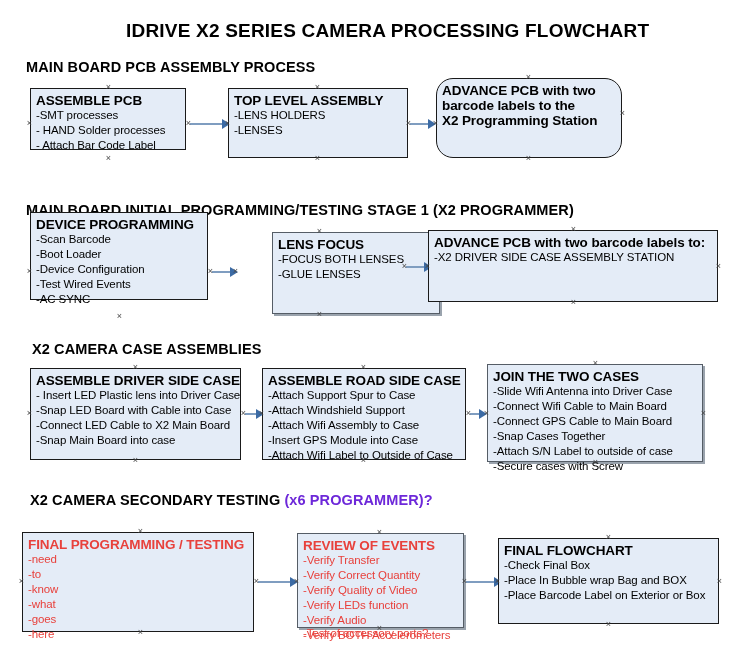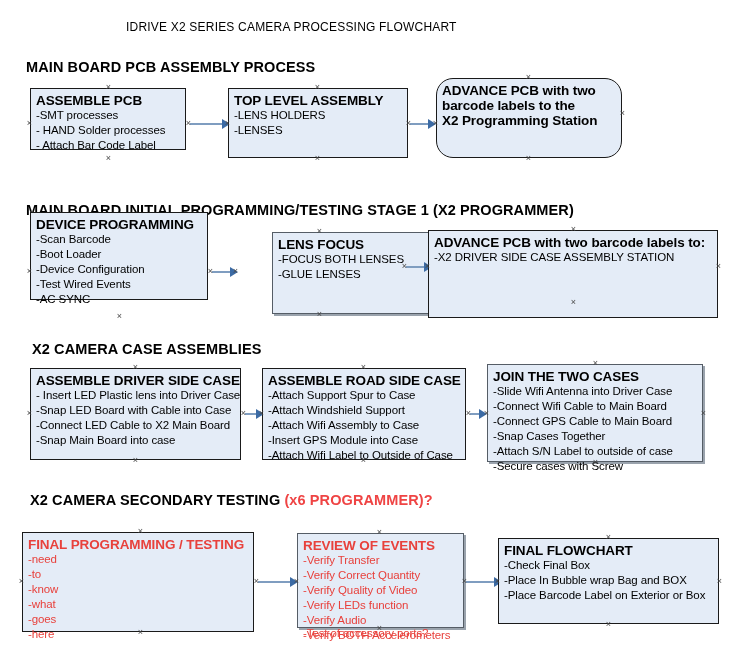--- a/index.html
+++ b/index.html
@@ -20,33 +20,33 @@
   #canvas {
     position: absolute;
     left: 0; top: 0;
     width: 747px;
     height: 662px;
   }
   .abs { position: absolute; }
 
   
   .doc-title {
-    font-size: 12px;
-    font-weight: normal;
+    font-size: 19px;
+    font-weight: bold;
     letter-spacing: 0.2px;
     white-space: nowrap;
   }
   .section-head {
     font-size: 14.5px;
     font-weight: bold;
     letter-spacing: 0.1px;
     white-space: nowrap;
   }
   .section-head .red-suffix {
-    color: #ef4444;
+    color: #6d28d9;
   }
 
   
   .node {
     position: absolute;
     box-sizing: border-box;
     background: #e4ecf7;
     border: 1px solid #1a1a1a;
     padding: 4px 5px 3px 5px;
   }
@@ -173,21 +173,21 @@
     <div class="line">-GLUE LENSES</div>
   </div>
   <div class="xmark" style="left:316px; top:228px;"></div>
   <div class="xmark" style="left:316px; top:311px;"></div>
   <div class="xmark" style="left:232px; top:268px;"></div>
 
   <div class="conn" style="left:406px; top:266px; width:22px;"></div>
   <div class="arrowhead" style="left:424px; top:262px;"></div>
   <div class="xmark" style="left:401px; top:263px;"></div>
 
-  <div class="node" style="left:428px; top:230px; width:290px; height:88px;">
+  <div class="node" style="left:428px; top:230px; width:290px; height:72px;">
     <div class="title">ADVANCE PCB with two barcode labels to:</div>
     <div class="line">-X2 DRIVER  SIDE  CASE  ASSEMBLY STATION</div>
   </div>
   <div class="xmark" style="left:570px; top:226px;"></div>
   <div class="xmark" style="left:570px; top:299px;"></div>
   <div class="xmark" style="left:424px; top:263px;"></div>
   <div class="xmark" style="left:715px; top:263px;"></div>
 
   <div class="abs section-head" style="left:32px; top:341px;">X2 CAMERA CASE ASSEMBLIES</div>
 

